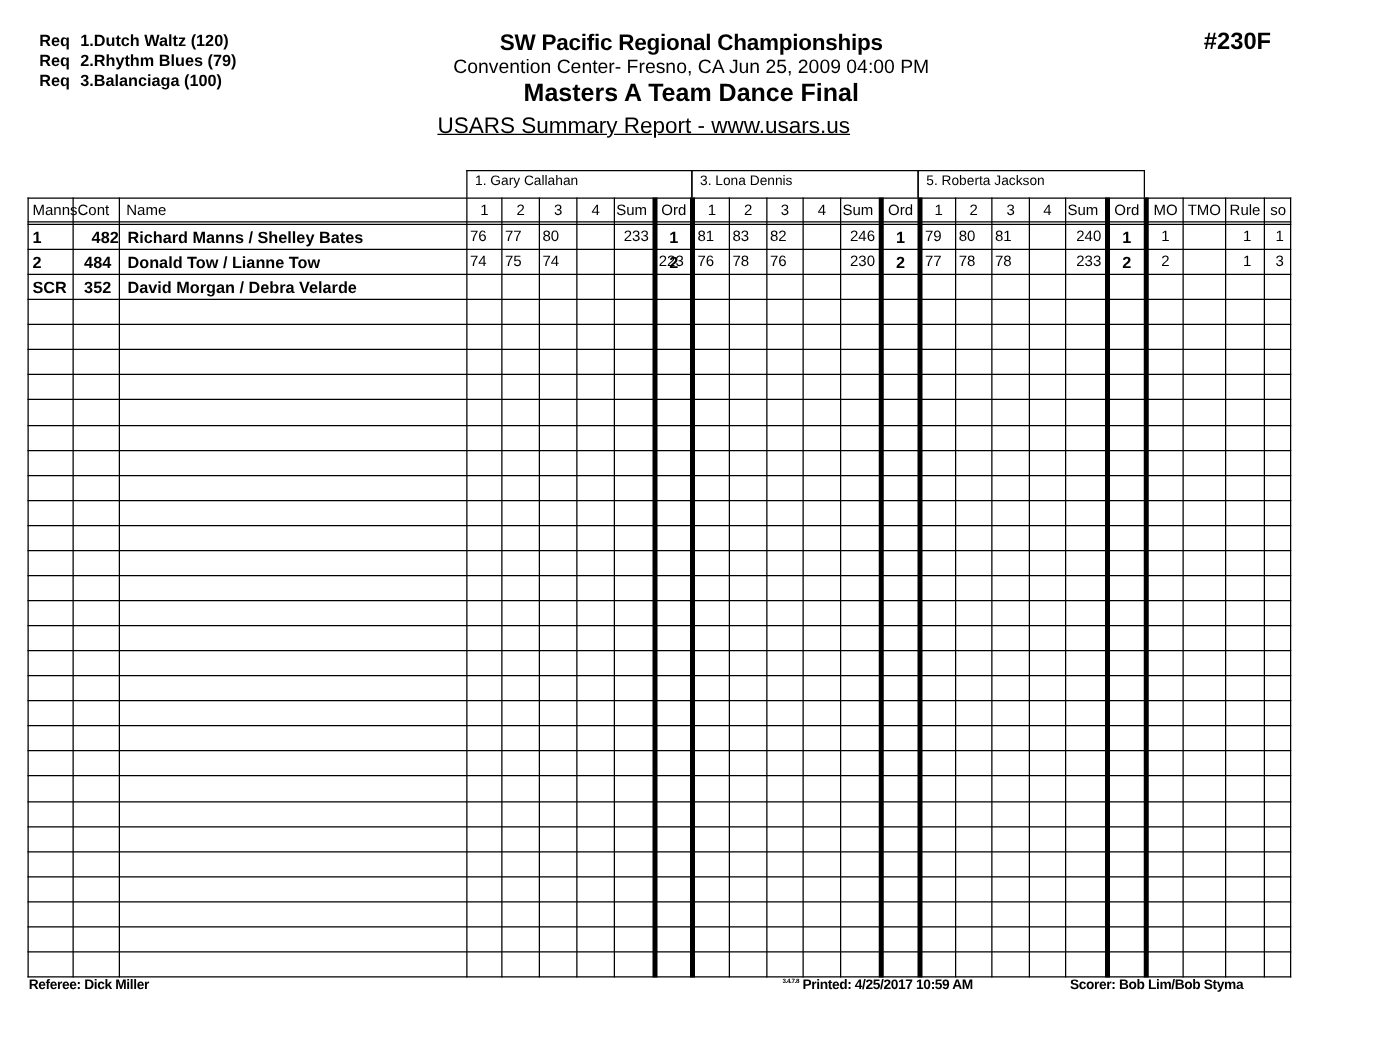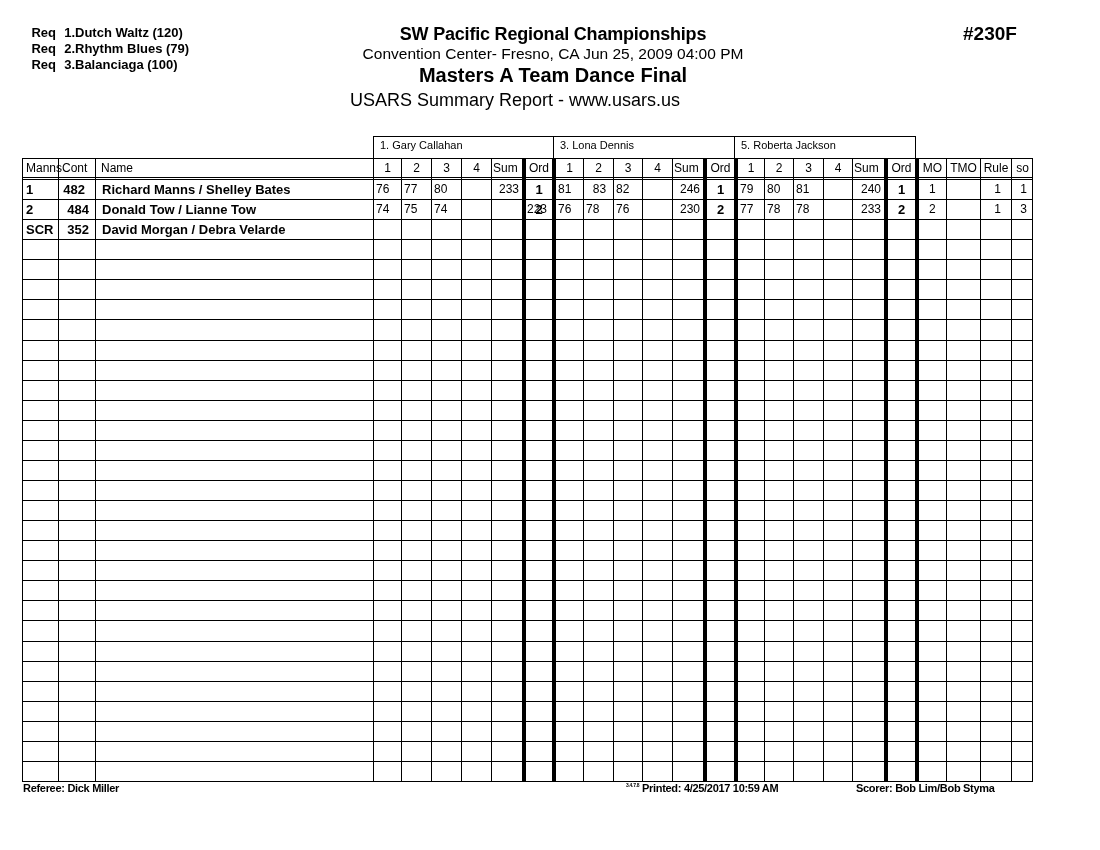--- a/index.html
+++ b/index.html
@@ -5,21 +5,21 @@
   html, body { margin:0; padding:0; background:#ffffff; }
   body { width:1100px; height:850px; position:relative; overflow:hidden;
          font-family:"Liberation Sans", sans-serif; color:#000; }
   .abs { position:absolute; white-space:nowrap;text-align:right; }
   .req { left:23px; font-size:13px; font-weight:bold; line-height:16px; }
   .req .num { display:inline-block; width:33px; }
   .title1 { left:0; width:1100px; text-align:center; top:24px; font-size:18px; font-weight:bold; letter-spacing:-0.2px; }
   .title1 span, .title2 span, .title3 span, .title4 span { position:relative; left:3px; }
   .title2 { left:0; width:1100px; text-align:center; top:45px; font-size:15.5px; }
   .title3 { left:0; width:1100px; text-align:center; top:64px; font-size:20px; font-weight:bold; }
-  .title4 { left:0; width:1024px; text-align:center; top:90px; font-size:18px; }
+  .title4 { left:0; width:1024px; text-align:center; top:90px; font-size:18px;text-decoration:underline; }
   .eventno { left:963px; top:23px; font-size:19px; font-weight:bold; }
 
   .judge-box { position:absolute; top:136px; height:22px; border:1px solid #000; border-bottom:none; box-sizing:border-box; }
   .judge-box .jn { position:absolute; left:6px; top:2px; font-size:11px; }
 
   .hline { position:absolute; background:#000; height:1px; }
   .vline { position:absolute; background:#000; width:1px; }
   .vthick { position:absolute; background:#000; width:4px; }
 
   .cell { position:absolute; height:20px; line-height:20px; font-size:12px; box-sizing:border-box; }
@@ -142,30 +142,30 @@
     <div class="cell hdr c" style="left:794px;top:159px;width:29px;height:18px;line-height:19px;">3</div>
     <div class="cell hdr c" style="left:824px;top:159px;width:28px;height:18px;line-height:19px;">4</div>
     <div class="cell hdr l" style="left: 853px; top: 159px; width: 31px; height: 18px; line-height: 19px; padding-left: 1px;">Sum</div>
     <div class="cell hdr c" style="left:888px;top:159px;width:27px;height:18px;line-height:19px;">Ord</div>
     <div class="cell hdr c" style="left:919px;top:159px;width:27px;height:18px;line-height:19px;">MO</div>
     <div class="cell hdr c" style="left:947px;top:159px;width:33px;height:18px;line-height:19px;">TMO</div>
     <div class="cell hdr c" style="left:981px;top:159px;width:30px;height:18px;line-height:19px;">Rule</div>
     <div class="cell hdr c" style="left:1012px;top:159px;width:21px;height:18px;line-height:19px;">so</div>
     <div style="position:absolute;left:22px;top:180px;width:1011px;height:19px;"></div>
     <div class="cell l b" style="left: 23px; top: 180px; width: 35px; height: 19px; line-height: 19px; font-size: 13px;">1</div>
-    <div class="cell r b" style="left: 55px; top: 180px; width: 36px; height: 19px; line-height: 19px; font-size: 13px; padding-right: 6px;">482</div>
+    <div class="cell r b" style="left: 65px; top: 180px; width: 36px; height: 19px; line-height: 19px; font-size: 13px; padding-right: 6px;">482</div>
     <div class="cell name" style="left:96px;top:180px;width:277px;height:19px;line-height:19px;">Richard Manns / Shelley Bates</div>
     <div class="cell l" style="left: 374px; top: 180px; width: 27px; height: 19px; line-height: 19px; padding-left: 2px;">76</div>
     <div class="cell l" style="left: 402px; top: 180px; width: 29px; height: 19px; line-height: 19px; padding-left: 2px;">77</div>
     <div class="cell l" style="left: 432px; top: 180px; width: 29px; height: 19px; line-height: 19px; padding-left: 2px;">80</div>
     <div class="cell l" style="left: 462px; top: 180px; width: 29px; height: 19px; line-height: 19px; padding-left: 2px;"></div>
     <div class="cell r" style="left:492px;top:180px;width:30px;height:19px;line-height:19px;">233</div>
     <div class="cell c b" style="left: 526px; top: 180px; width: 26px; height: 19px; line-height: 19px; font-size: 13px;">1</div>
     <div class="cell l" style="left: 556px; top: 180px; width: 27px; height: 19px; line-height: 19px; padding-left: 2px;">81</div>
-    <div class="cell l" style="left: 584px; top: 180px; width: 29px; height: 19px; line-height: 19px; padding-left: 2px; text-align: center;">83</div>
+    <div class="cell l" style="left: 584px; top: 180px; width: 29px; height: 19px; line-height: 19px; padding-left: 2px;">83</div>
     <div class="cell l" style="left: 614px; top: 180px; width: 28px; height: 19px; line-height: 19px; padding-left: 2px;">82</div>
     <div class="cell l" style="left: 643px; top: 180px; width: 29px; height: 19px; line-height: 19px; padding-left: 2px;"></div>
     <div class="cell r" style="left:673px;top:180px;width:30px;height:19px;line-height:19px;">246</div>
     <div class="cell c b" style="left: 707px; top: 180px; width: 27px; height: 19px; line-height: 19px; font-size: 13px;">1</div>
     <div class="cell l" style="left: 738px; top: 180px; width: 26px; height: 19px; line-height: 19px; padding-left: 2px;">79</div>
     <div class="cell l" style="left: 765px; top: 180px; width: 28px; height: 19px; line-height: 19px; padding-left: 2px;">80</div>
     <div class="cell l" style="left: 794px; top: 180px; width: 29px; height: 19px; line-height: 19px; padding-left: 2px;">81</div>
     <div class="cell l" style="left: 824px; top: 180px; width: 28px; height: 19px; line-height: 19px; padding-left: 2px;"></div>
     <div class="cell r" style="left:853px;top:180px;width:31px;height:19px;line-height:19px;">240</div>
     <div class="cell c b" style="left: 888px; top: 180px; width: 27px; height: 19px; line-height: 19px; font-size: 13px;">1</div>

